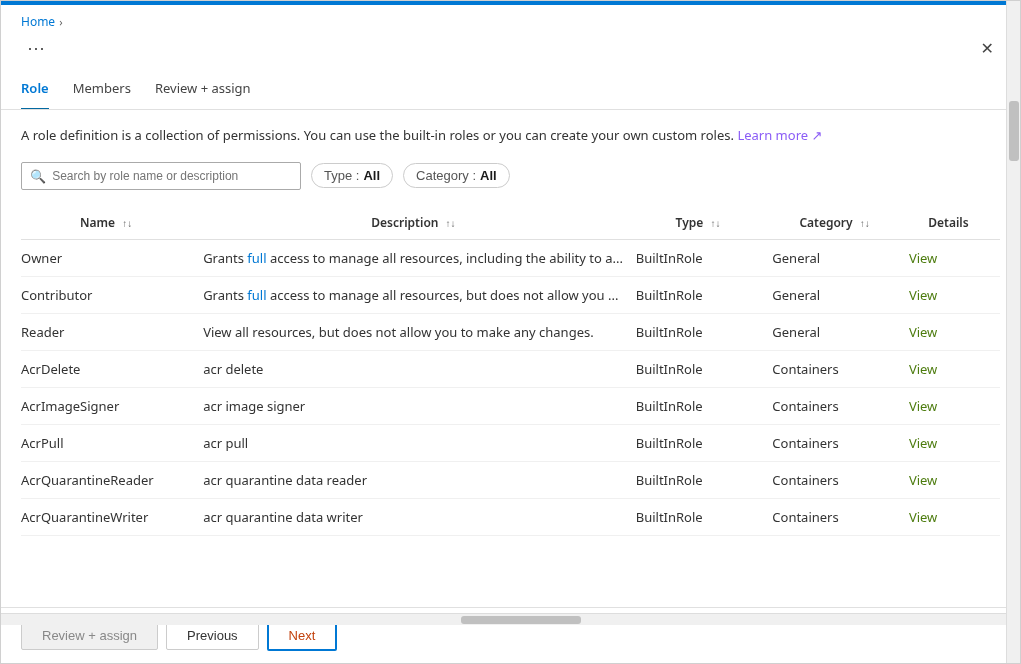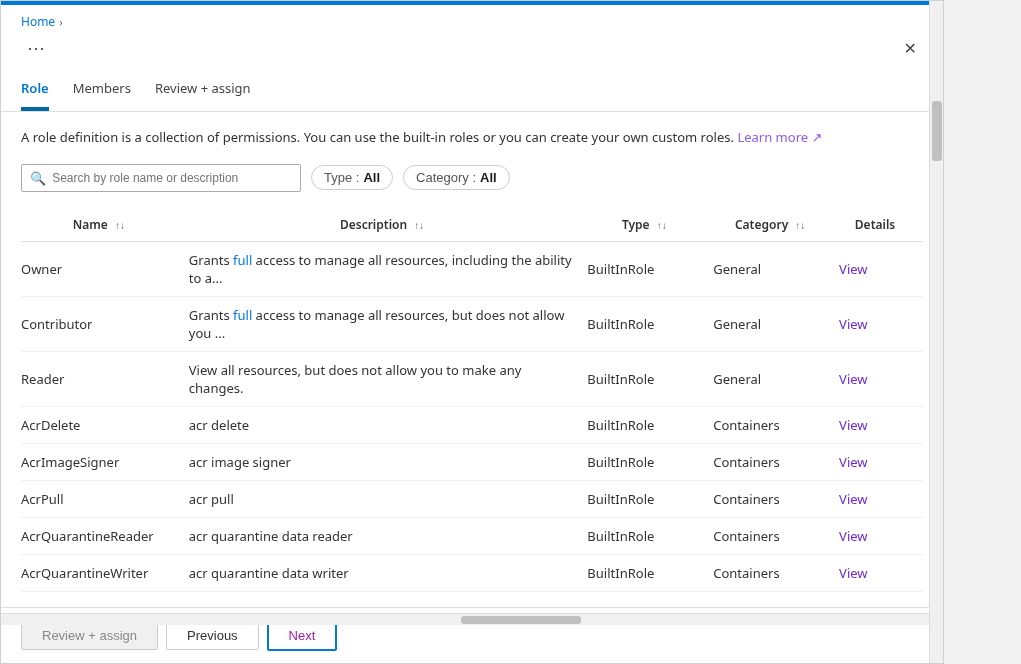--- a/index.html
+++ b/index.html
@@ -5,21 +5,21 @@
     * { box-sizing: border-box; margin: 0; padding: 0; }
     body {
       font-family: 'Segoe UI', system-ui, sans-serif;
       font-size: 13px;
       background: #f2f2f2;
       width: 1021px;
       height: 664px;
       overflow: hidden;
     }
     .window {
-      width: 944px;
+      width: 1021px;
       height: 664px;
       background: #fff;
       border: 1px solid #d0d0d0;
       display: flex;
       flex-direction: column;
       position: relative;
     }
     .top-bar {
       height: 4px;
       background: #0078d4;
@@ -72,21 +72,21 @@
     .tab {
       padding: 8px 0 10px 0;
       font-size: 13px;
       color: #444;
       cursor: pointer;
       border-bottom: 2px solid transparent;
       text-decoration: none;
     }
     .tab.active {
       color: #0078d4;
-      border-bottom: 4px solid #0369a1;
+      border-bottom: 1px solid #0369a1;
       font-weight: 600;
     }
     .content {
       flex: 1;
       overflow-y: auto;
       padding: 16px 20px 0 20px;
     }
     .description-text {
       font-size: 13px;
       color: #333;
@@ -162,21 +162,21 @@
       padding: 9px 12px 9px 0;
       font-size: 13px;
       color: #333;
       border-bottom: 1px solid #f0f0f0;
       vertical-align: middle;
     }
     .role-name { color: #1a1a1a; font-weight: 400; }
     .desc-text { color: #333; margin-left: 12px; }
     .desc-text .highlight { color: #0078d4; }
     .view-link {
-      color: #6d28d9;
+      color: #4d7c0f;
       text-decoration: none;
       cursor: pointer;
     }
     .footer {
       padding: 12px 20px;
       border-top: 1px solid #e0e0e0;
       display: flex;
       align-items: center;
       gap: 8px;
       background: #fff;
@@ -194,21 +194,21 @@
       cursor: default;
     }
     .btn-secondary {
       background: #fff;
       border: 1px solid #ccc;
       color: #333;
     }
     .btn-primary {
       background: #fff;
       border: 2px solid #0078d4;
-      color: #a21caf;
+      color: #c2410c;
       font-weight: 500;
     }
     .scrollbar-v {
       position: absolute;
       right: 0;
       top: 0;
       bottom: 0;
       width: 14px;
       background: #f0f0f0;
       border-left: 1px solid #ddd;

